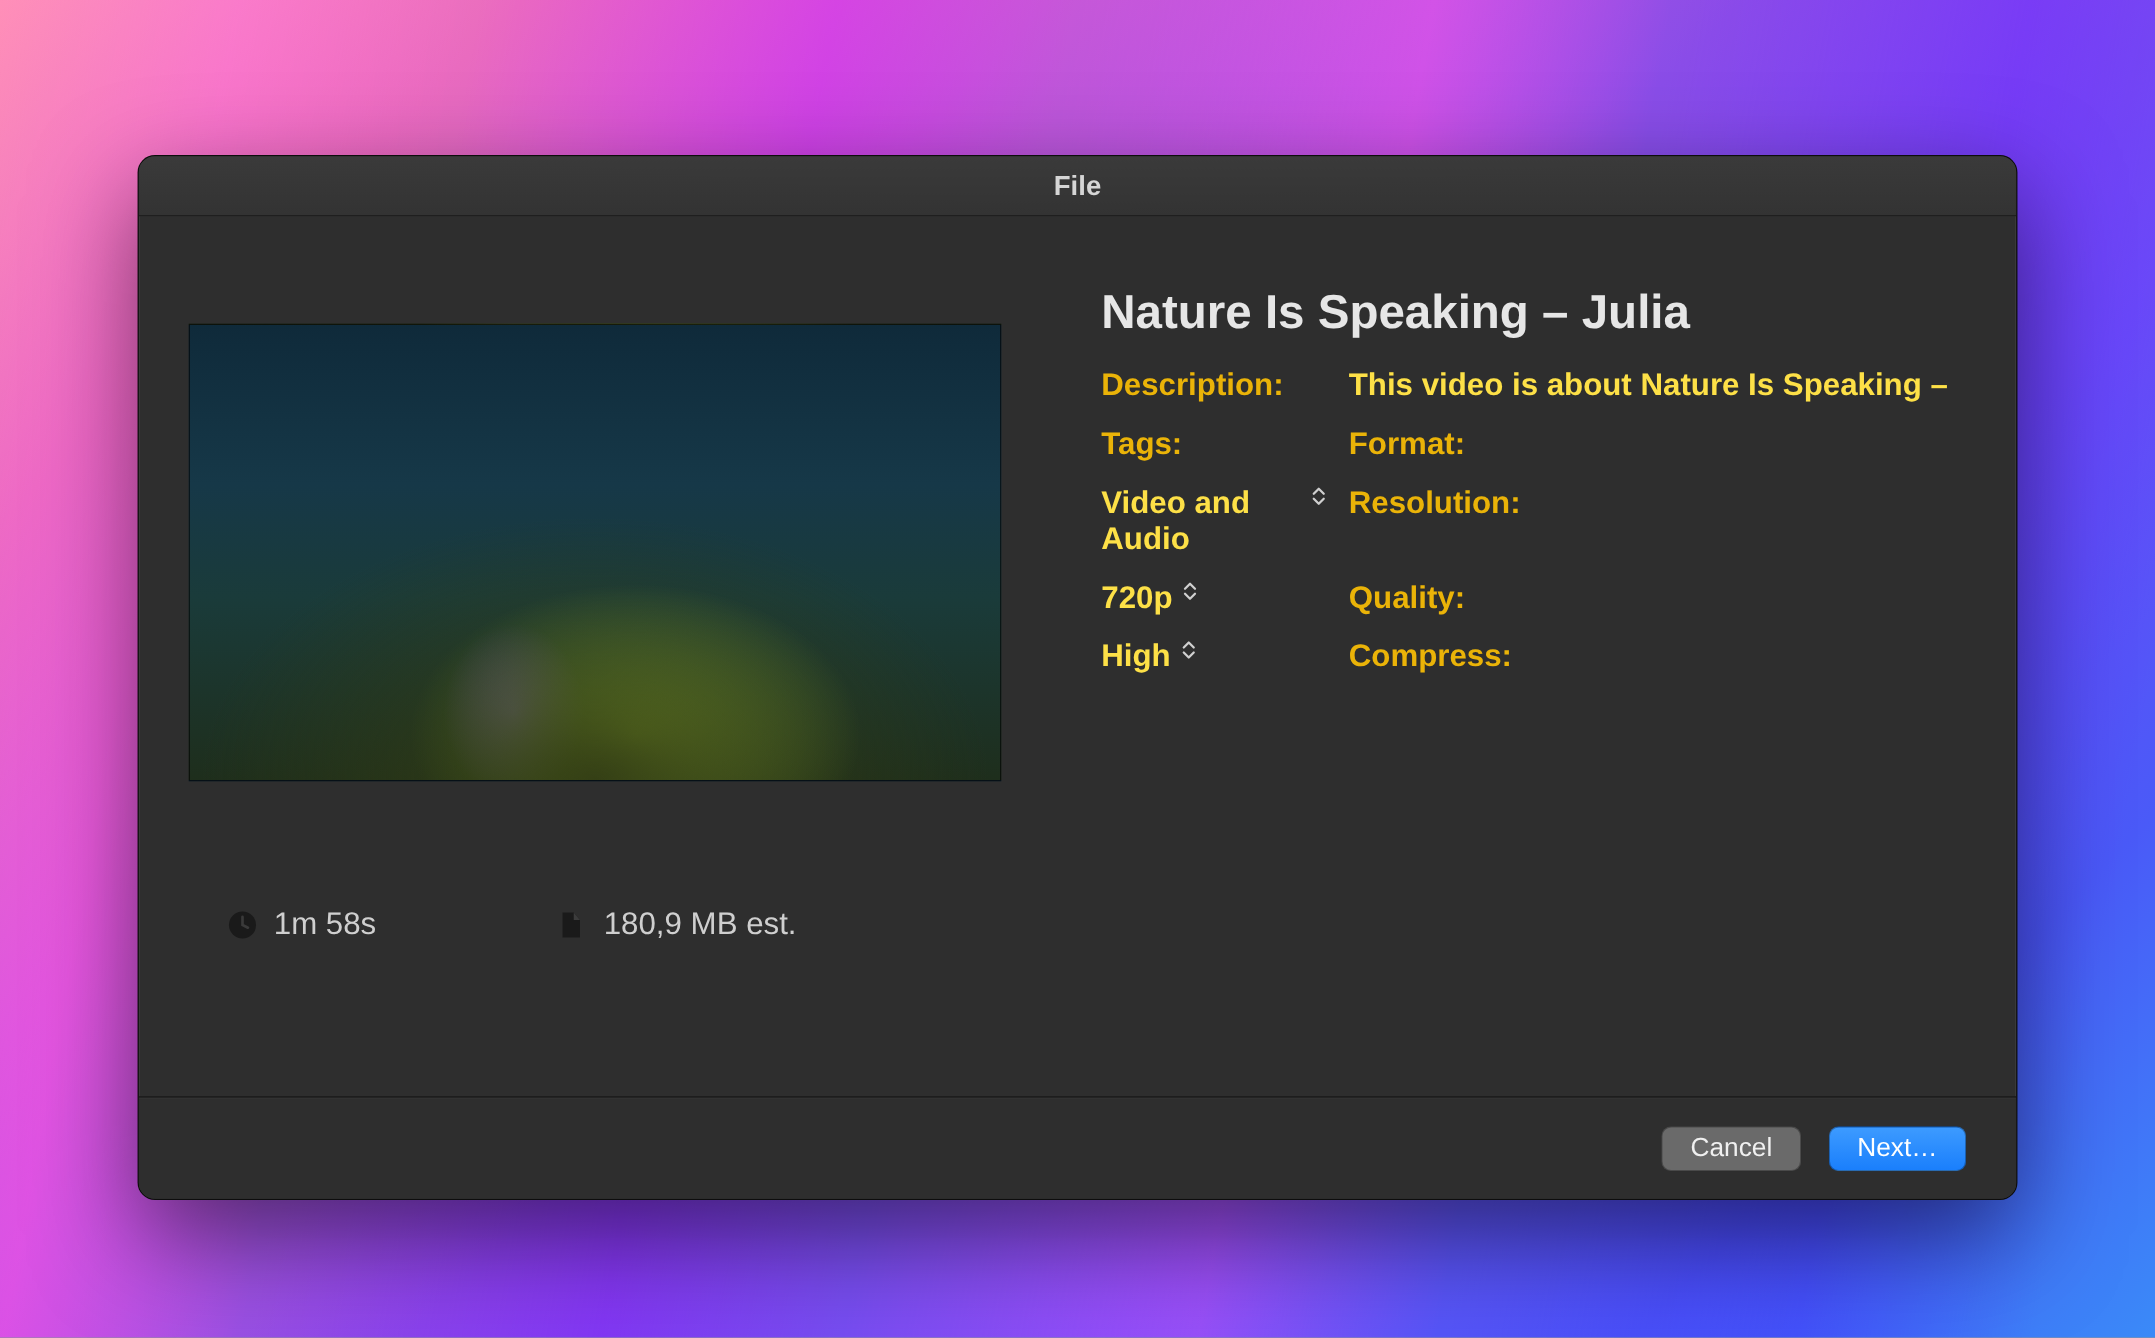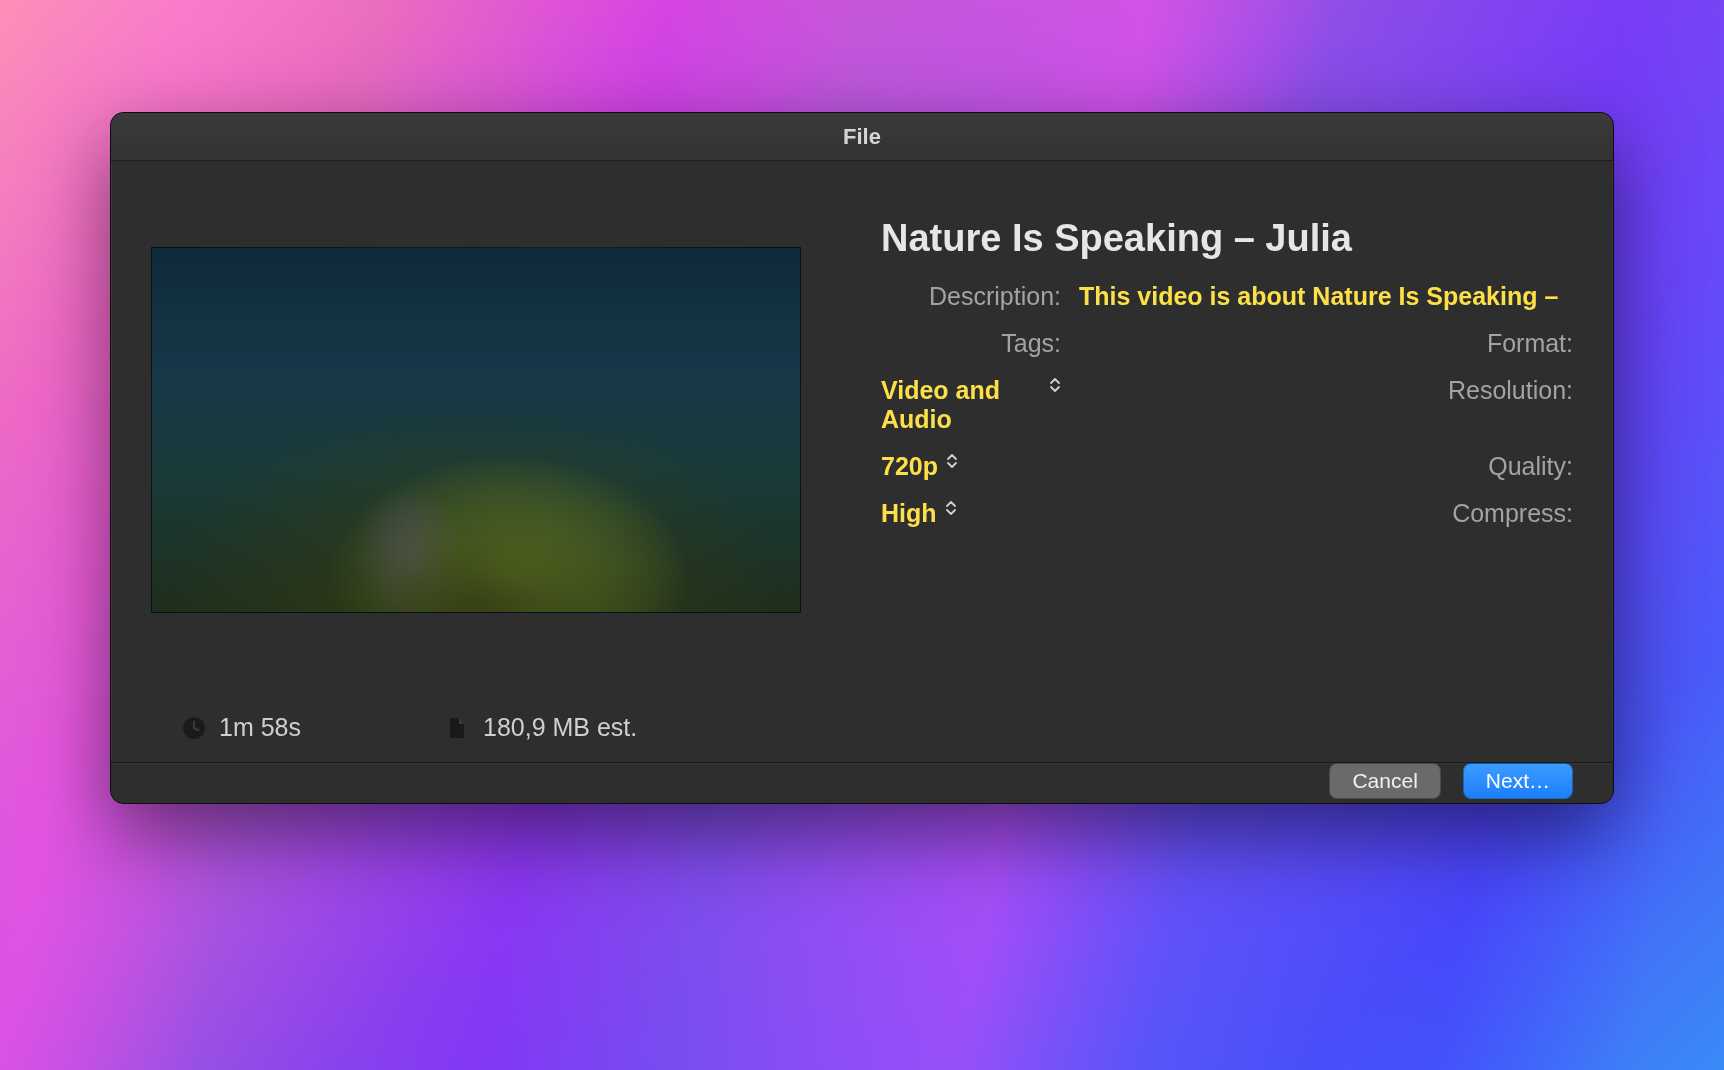--- a/index.html
+++ b/index.html
@@ -35,23 +35,23 @@
         linear-gradient(100deg, transparent 0%, rgba(255,120,180,0.55) 10%, transparent 20%,
                         rgba(130,60,230,0.55) 35%, transparent 45%,
                         rgba(255,130,180,0.5) 60%, transparent 70%,
                         rgba(120,70,240,0.5) 85%, transparent 95%);
       mix-blend-mode: overlay;
     }
 
     .window {
       position: absolute;
       left: 110px;
-      top: 112px;
+      top: 124px;
       width: 1504px;
-      height: 692px;
+      height: 836px;
       background: #2e2e2e;
       border-radius: 14px;
       border: 1px solid rgba(0,0,0,0.7);
       box-shadow: 0 30px 80px rgba(0,0,0,0.5), inset 0 0 0 1px rgba(255,255,255,0.06);
       display: flex;
       flex-direction: column;
       overflow: hidden;
     }
 
     .titlebar {
@@ -143,44 +143,43 @@
     }
 
     .fields {
       display: grid;
       grid-template-columns: 180px 1fr;
       row-gap: 18px;
       column-gap: 18px;
       font-size: 25px;
     }
     .field-label {
-      color: #a3a3a3;
-      text-align: right;
-      font-weight: 400;
+      color: #eab308;
+      font-weight: 700;
     }
     .field-value {
       color: #fde047;
       font-weight: 700;
       display: flex;
       align-items: flex-start;
       gap: 8px;
       cursor: default;
     }
     .field-value.clickable { cursor: pointer; }
 
     .updown-icon svg {
       display: block;
     }
 
     .footer {
       height: 82px;
       border-top: 1px solid rgba(0,0,0,0.45);
       background: #2e2e2e;
       display: flex;
-      align-items: flex-start;
+      align-items: center;
       justify-content: flex-end;
       gap: 22px;
       padding: 0 40px;
       flex-shrink: 0;
       box-shadow: inset 0 1px 0 rgba(255,255,255,0.03);
     }
 
     .btn {
       height: 36px;
       border-radius: 8px;

